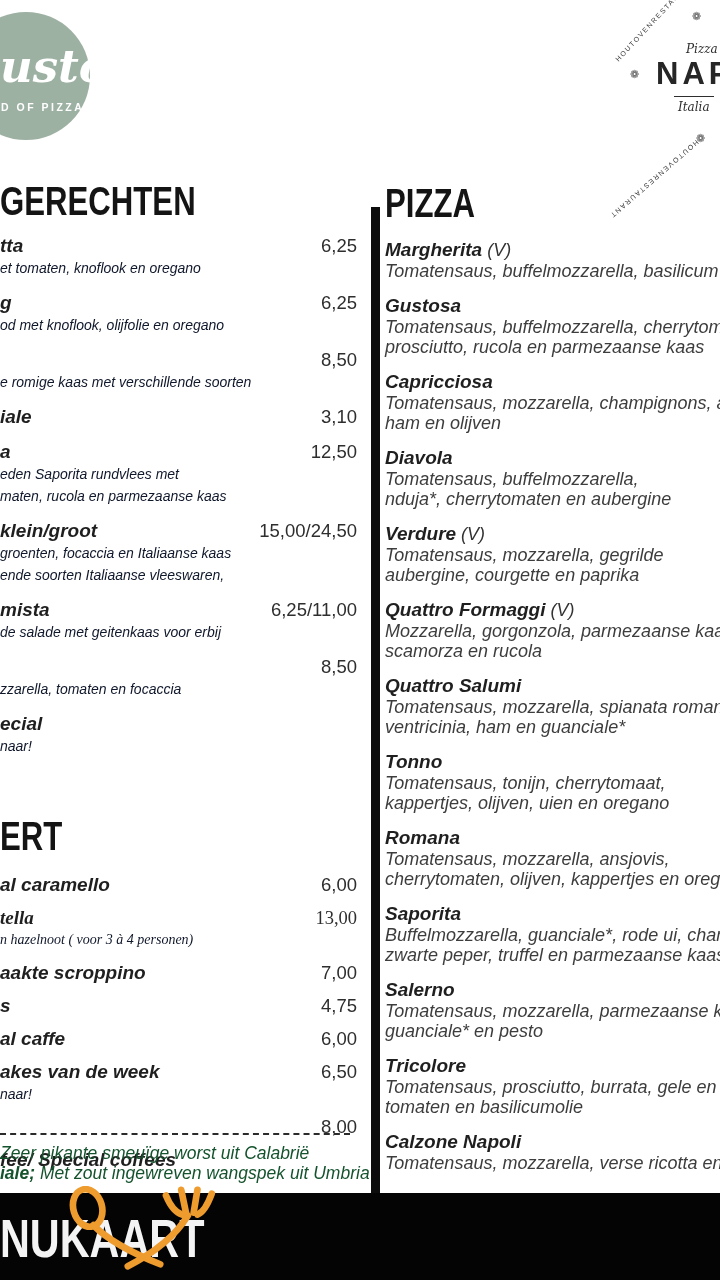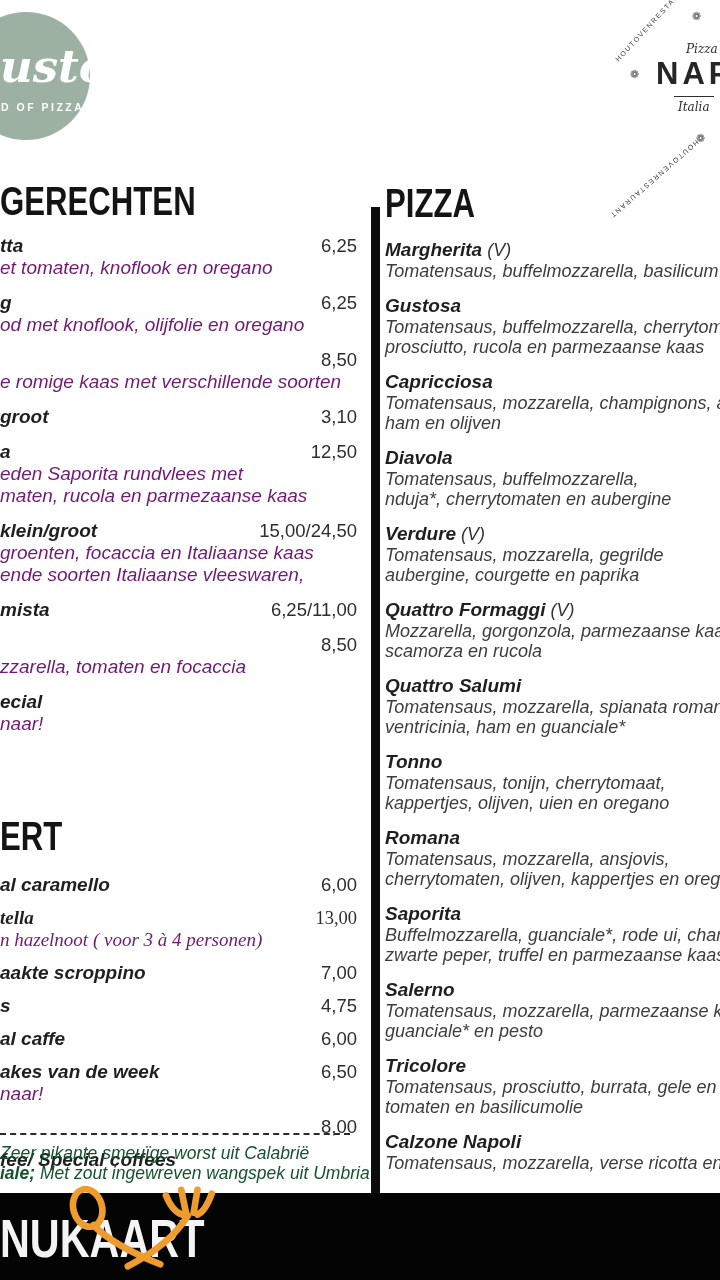--- a/index.html
+++ b/index.html
@@ -33,21 +33,21 @@
 
   
   .left-col{position:absolute;left:0;top:183px;width:357px;}
   .left-col .hd{margin-bottom:16px;}
   .dessert-col{position:absolute;left:0;top:818px;width:357px;}
   .dessert-col .hd{margin-bottom:20px;}
   .l-item{margin-bottom:13px;}
   .l-line{display:flex;line-height:22px;}
   .l-title{font-style:italic;font-weight:700;font-size:19px;color:#1f1f1f;white-space:nowrap;}
   .l-price{margin-left:auto;font-size:18.5px;color:#2e2e2e;white-space:nowrap;}
-  .l-desc{font-style:italic;font-size:19px;line-height:22px;color:#701a75;white-space:nowrap;}
+  .l-desc{font-style:italic;font-size:14px;line-height:22px;color:#0f172a;white-space:nowrap;}
 
   .divider{position:absolute;left:371px;top:207px;width:9px;height:1073px;background:#0c0c0c;}
 
   .right-col{position:absolute;left:385px;top:185px;width:340px;}
   .right-col .hd{margin-bottom:18px;}
   .p-item{margin-bottom:14px;}
   .p-name{font-style:italic;font-weight:700;font-size:19px;line-height:22px;color:#1f1f1f;
           white-space:nowrap;}
   .p-tag{font-weight:400;font-size:18px;color:#333;}
   .p-desc{font-style:italic;font-size:18px;line-height:20px;color:#3d3d3d;white-space:nowrap;}
@@ -114,21 +114,21 @@
           <div class="l-line">
             <span class="l-title"></span>
             <span class="l-price">8,50</span>
           </div>
           <div class="l-desc">e romige kaas met verschillende soorten</div>
 
         </div>
 
         <div class="l-item">
           <div class="l-line">
-            <span class="l-title">groot</span>
+            <span class="l-title">iale</span>
             <span class="l-price">3,10</span>
           </div>
 
         </div>
 
         <div class="l-item">
           <div class="l-line">
             <span class="l-title">a</span>
             <span class="l-price">12,50</span>
           </div>
@@ -143,20 +143,21 @@
           </div>
           <div class="l-desc">groenten, focaccia en Italiaanse kaas</div>
           <div class="l-desc">ende soorten Italiaanse vleeswaren,</div>
         </div>
 
         <div class="l-item">
           <div class="l-line">
             <span class="l-title">mista</span>
             <span class="l-price">6,25/11,00</span>
           </div>
+          <div class="l-desc">de salade met geitenkaas voor erbij</div>
 
         </div>
 
         <div class="l-item">
           <div class="l-line">
             <span class="l-title"></span>
             <span class="l-price">8,50</span>
           </div>
           <div class="l-desc">zzarella, tomaten en focaccia</div>
         </div>

